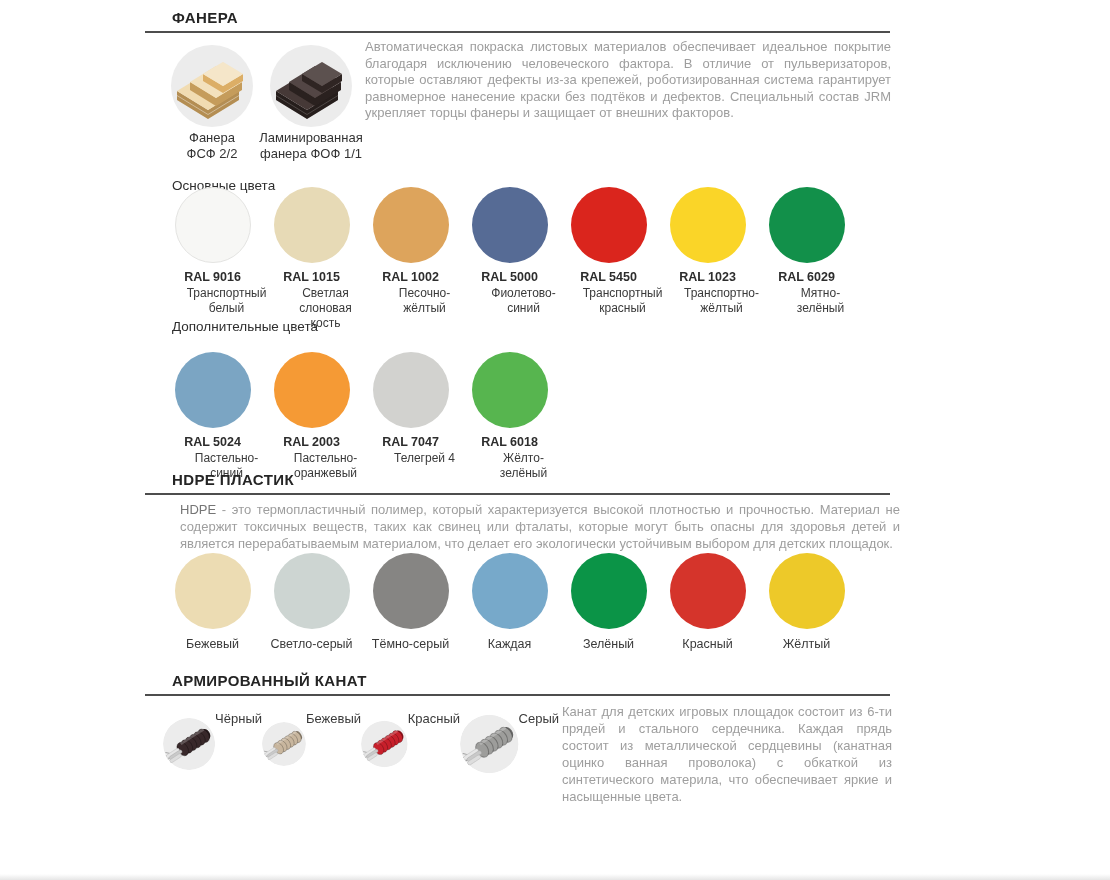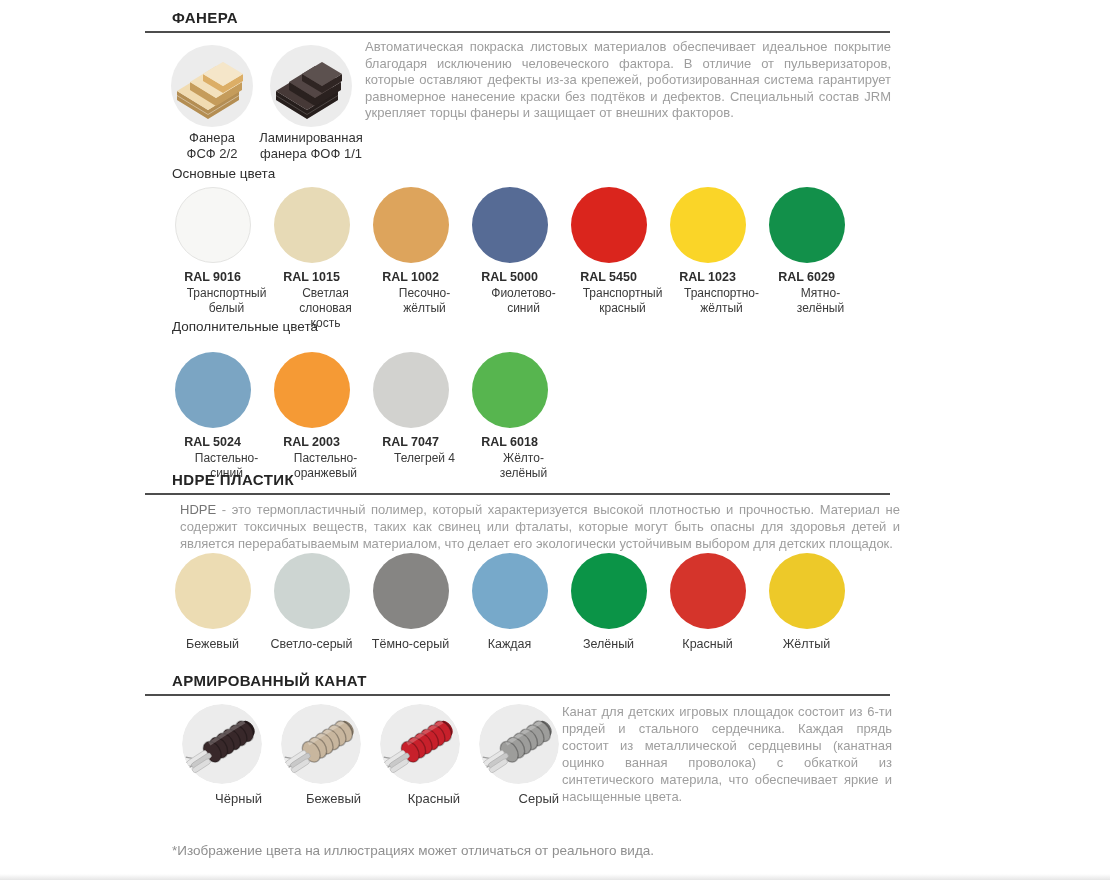--- a/index.html
+++ b/index.html
@@ -10,29 +10,29 @@
   #t-hdpe{left:172px;top:471px;}
   #t-rope{left:172px;top:672px;}
   .rule{position:absolute;left:145px;width:745px;height:2px;background:#4d4d4d;}
   #r1{top:31px;} #r2{top:493px;} #r3{top:694px;}
   .para{position:absolute;color:#9e9e9e;font-size:13px;text-align:justify;}
   #p-fanera{left:365px;top:39px;width:526px;line-height:16.5px;}
   #p-hdpe{left:180px;top:501px;width:720px;line-height:17px;}
   #p-rope{left:562px;top:703px;width:330px;line-height:17px;}
   .lead{color:#757575;}
   .sub-label{position:absolute;left:172px;font-size:13.5px;color:#2e2e2e;}
-  #l-main{top:166px;} #l-extra{top:319px;}
+  #l-main{top:178px;} #l-extra{top:319px;}
   .swrow{position:absolute;left:163px;display:flex;}
   #row-main{top:187px;} #row-extra{top:352px;} #row-hdpe{top:553px;} #row-rope{top:704px;}
   .sw{width:99px;display:flex;flex-direction:column;align-items:center;}
   .sw .c{width:76px;height:76px;border-radius:50%;border:1px solid transparent;box-sizing:border-box;}
   .sw .code{margin-top:7px;font-size:12.5px;font-weight:700;color:#2d2d2d;line-height:14px;}
   .sw .nm{margin-top:2px;font-size:12px;color:#3a3a3a;line-height:15px;text-align:center;white-space:pre-line;margin-left:28px;}
   .sw .nm2{margin-top:8px;font-size:12.5px;color:#3a3a3a;}
-  .rope-item{width:99px;display:flex;flex-direction:column;align-items:flex-end;}
+  .rope-item{width:99px;display:flex;flex-direction:row;align-items:flex-start;}
   .rope-item svg{width:80px;height:80px;display:block;}
   .rope-item .nm2{margin-top:7px;font-size:13px;color:#3a3a3a;}
   .pimg{position:absolute;width:82px;height:82px;}
   #pimg0{left:171px;top:45px;}
   #pimg1{left:270px;top:45px;}
   .pcap{position:absolute;top:130px;font-size:13px;color:#333333;line-height:16px;text-align:center;white-space:pre-line;}
   #pcap0{left:152px;width:120px;}
   #pcap1{left:251px;width:120px;}
   .footnote{position:absolute;left:172px;top:843px;font-size:13.5px;color:#8f8f8f;}
   .bottom-edge{position:absolute;left:0;bottom:0;width:100%;height:6px;
@@ -244,16 +244,15 @@
     <div class="rope-item">
       <svg viewBox="0 0 82 82" style="color: rgb(157, 157, 155);">
           <use href="#rope-icon"></use>
         </svg>
       <div class="nm2">Серый</div>
     </div>
   </div>
 
   <div class="para" id="p-rope">Канат для детских игровых площадок состоит из 6-ти прядей и стального сердечника. Каждая прядь состоит из металлической сердцевины (канатная оцинко ванная проволока) с обкаткой из синтетического материла, что обеспечивает яркие и насыщенные цвета.</div>
 
-  <div class="footnote">*Изображение цвета на иллюстрациях может отличаться от реального вида.</div>
 
   <div class="bottom-edge"></div>
 </div>
 
 </body></html>

